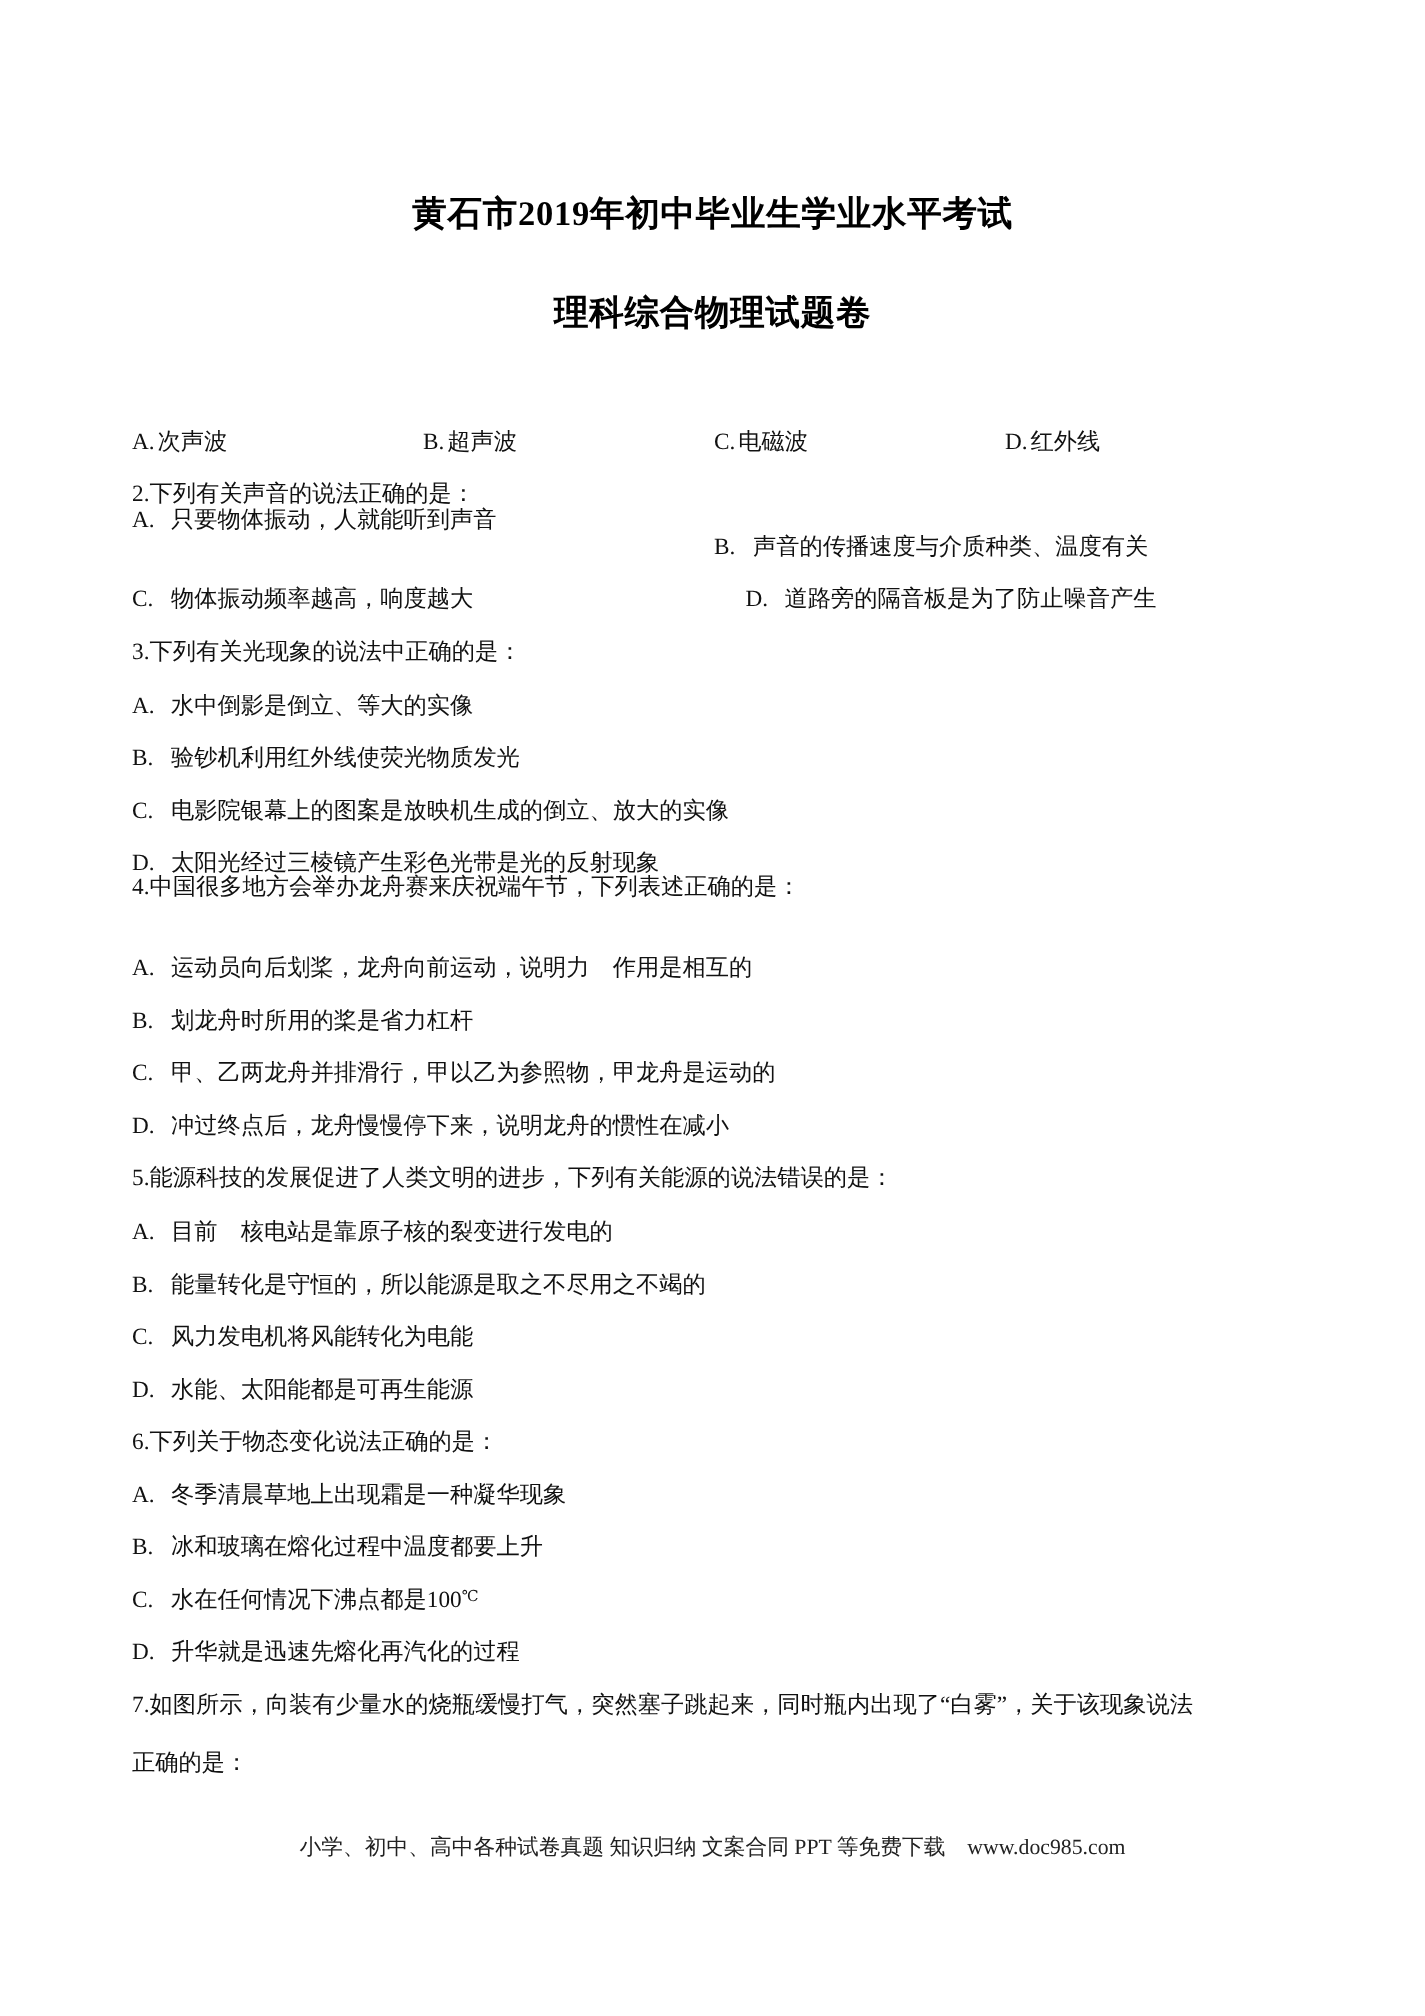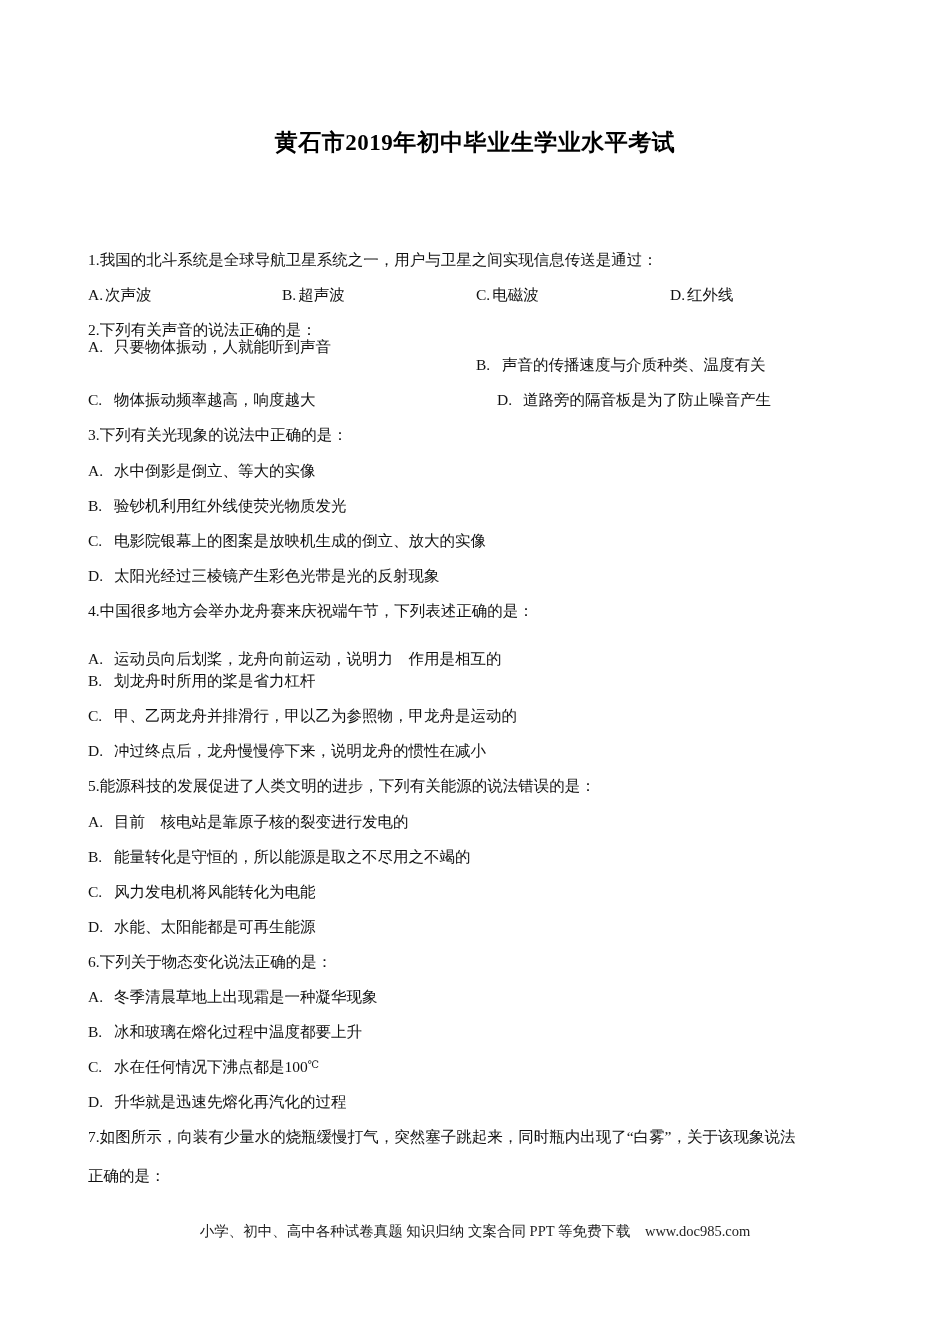--- a/index.html
+++ b/index.html
@@ -70,22 +70,22 @@
       font-size: 14.5px;
       color: #222;
     }
   </style>
 </head>
 <body>
 
 <div class="page">
 
   <div class="title title-1">黄石市2019年初中毕业生学业水平考试</div>
+  <div class="title title-2">理科综合物理试题卷</div>
 
-  <div class="line" style="top:250px;">1.我国的北斗系统是全球导航卫星系统之一，用户与卫星之间实现信息传送是通过：</div>
   <div class="opt inline" style="left:88px; top:285px;">
     <span class="letter">A.</span><span>次声波</span>
   </div>
   <div class="opt inline" style="left:282px; top:285px;">
     <span class="letter">B.</span><span>超声波</span>
   </div>
   <div class="opt inline" style="left:476px; top:285px;">
     <span class="letter">C.</span><span>电磁波</span>
   </div>
   <div class="opt inline" style="left:670px; top:285px;">
@@ -113,22 +113,22 @@
   <div class="opt" style="left:88px; top:496px;">
     <span class="letter">B.</span><span>验钞机利用红外线使荧光物质发光</span>
   </div>
   <div class="opt" style="left:88px; top:566px;">
     <span class="letter">D.</span><span>太阳光经过三棱镜产生彩色光带是光的反射现象</span>
   </div>
   <div class="opt" style="left:88px; top:531px;">
     <span class="letter">C.</span><span>电影院银幕上的图案是放映机生成的倒立、放大的实像</span>
   </div>
 
-  <div class="line" style="top:601px;">4.中国很多地方会举办龙舟赛来庆祝端午节，下列表述正确的是：</div>
-  <div class="opt" style="left:88px; top:649px;">
+  <div class="line" style="top:582px;">4.中国很多地方会举办龙舟赛来庆祝端午节，下列表述正确的是：</div>
+  <div class="opt" style="left:88px; top:636px;">
     <span class="letter">A.</span><span>运动员向后划桨，龙舟向前运动，说明力　作用是相互的</span>
   </div>
   <div class="opt" style="left:88px; top:671px;">
     <span class="letter">B.</span><span>划龙舟时所用的桨是省力杠杆</span>
   </div>
   <div class="opt" style="left:88px; top:706px;">
     <span class="letter">C.</span><span>甲、乙两龙舟并排滑行，甲以乙为参照物，甲龙舟是运动的</span>
   </div>
   <div class="opt" style="left:88px; top:741px;">
     <span class="letter">D.</span><span>冲过终点后，龙舟慢慢停下来，说明龙舟的惯性在减小</span>

